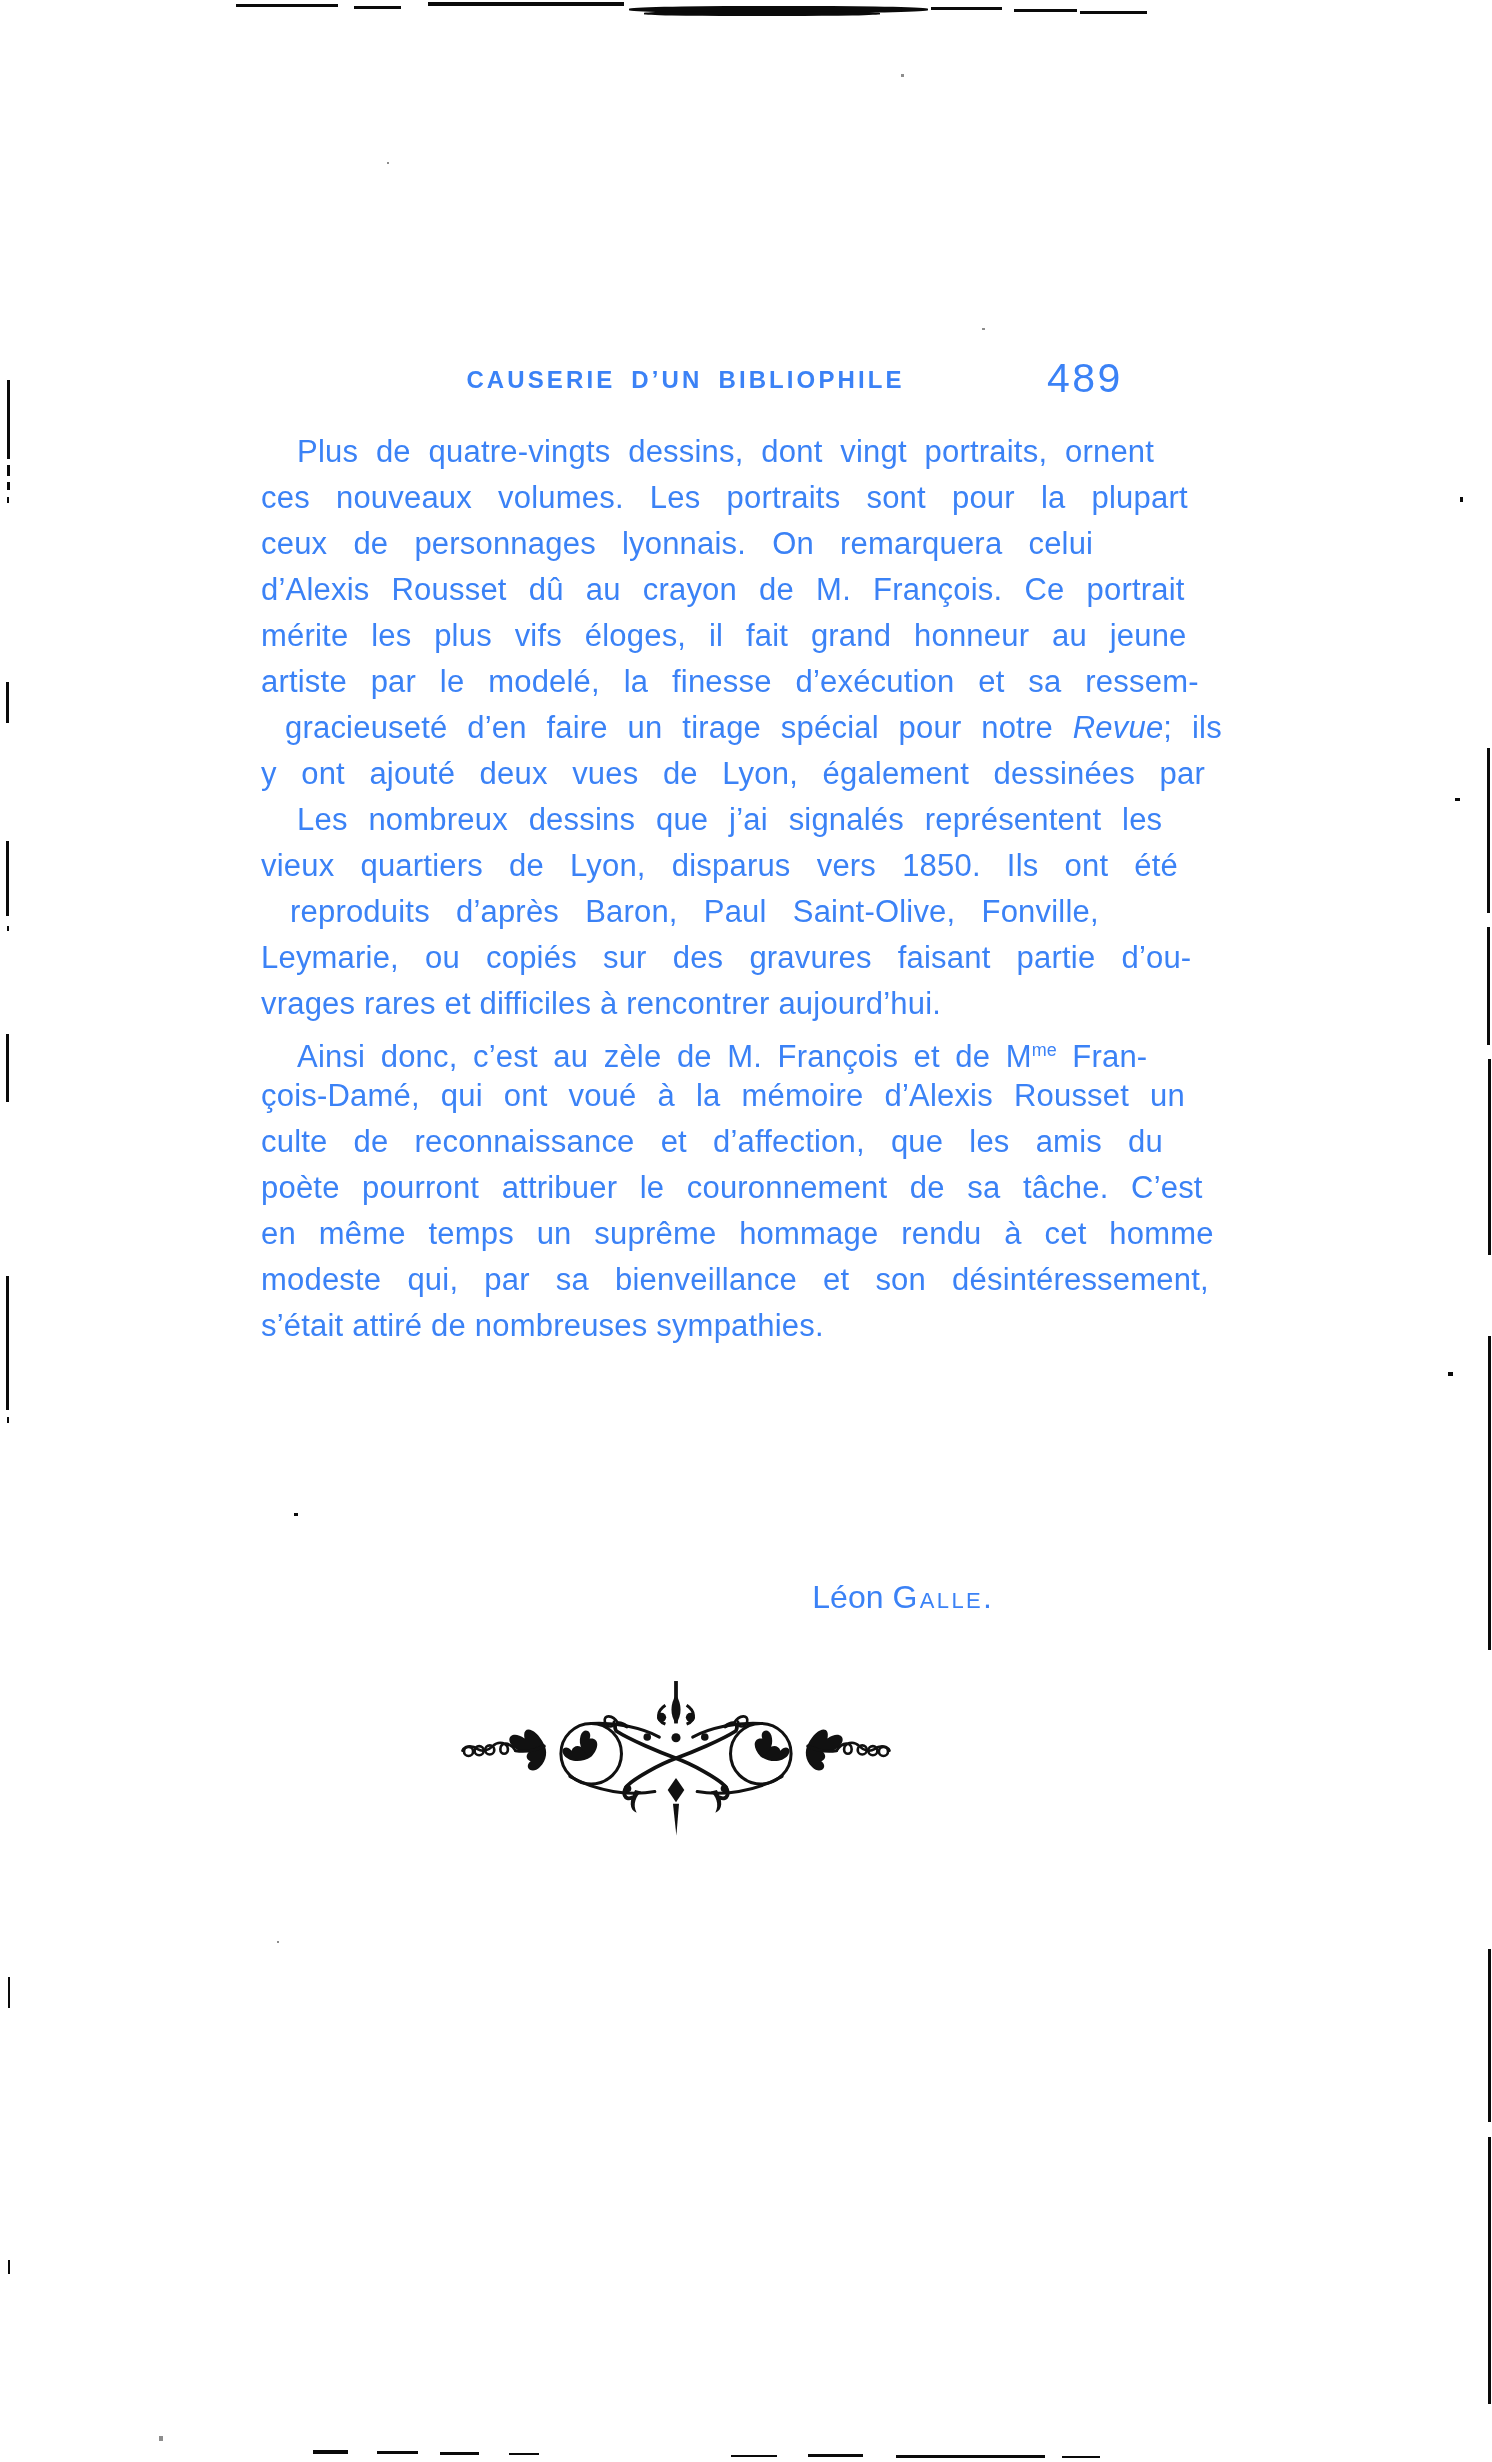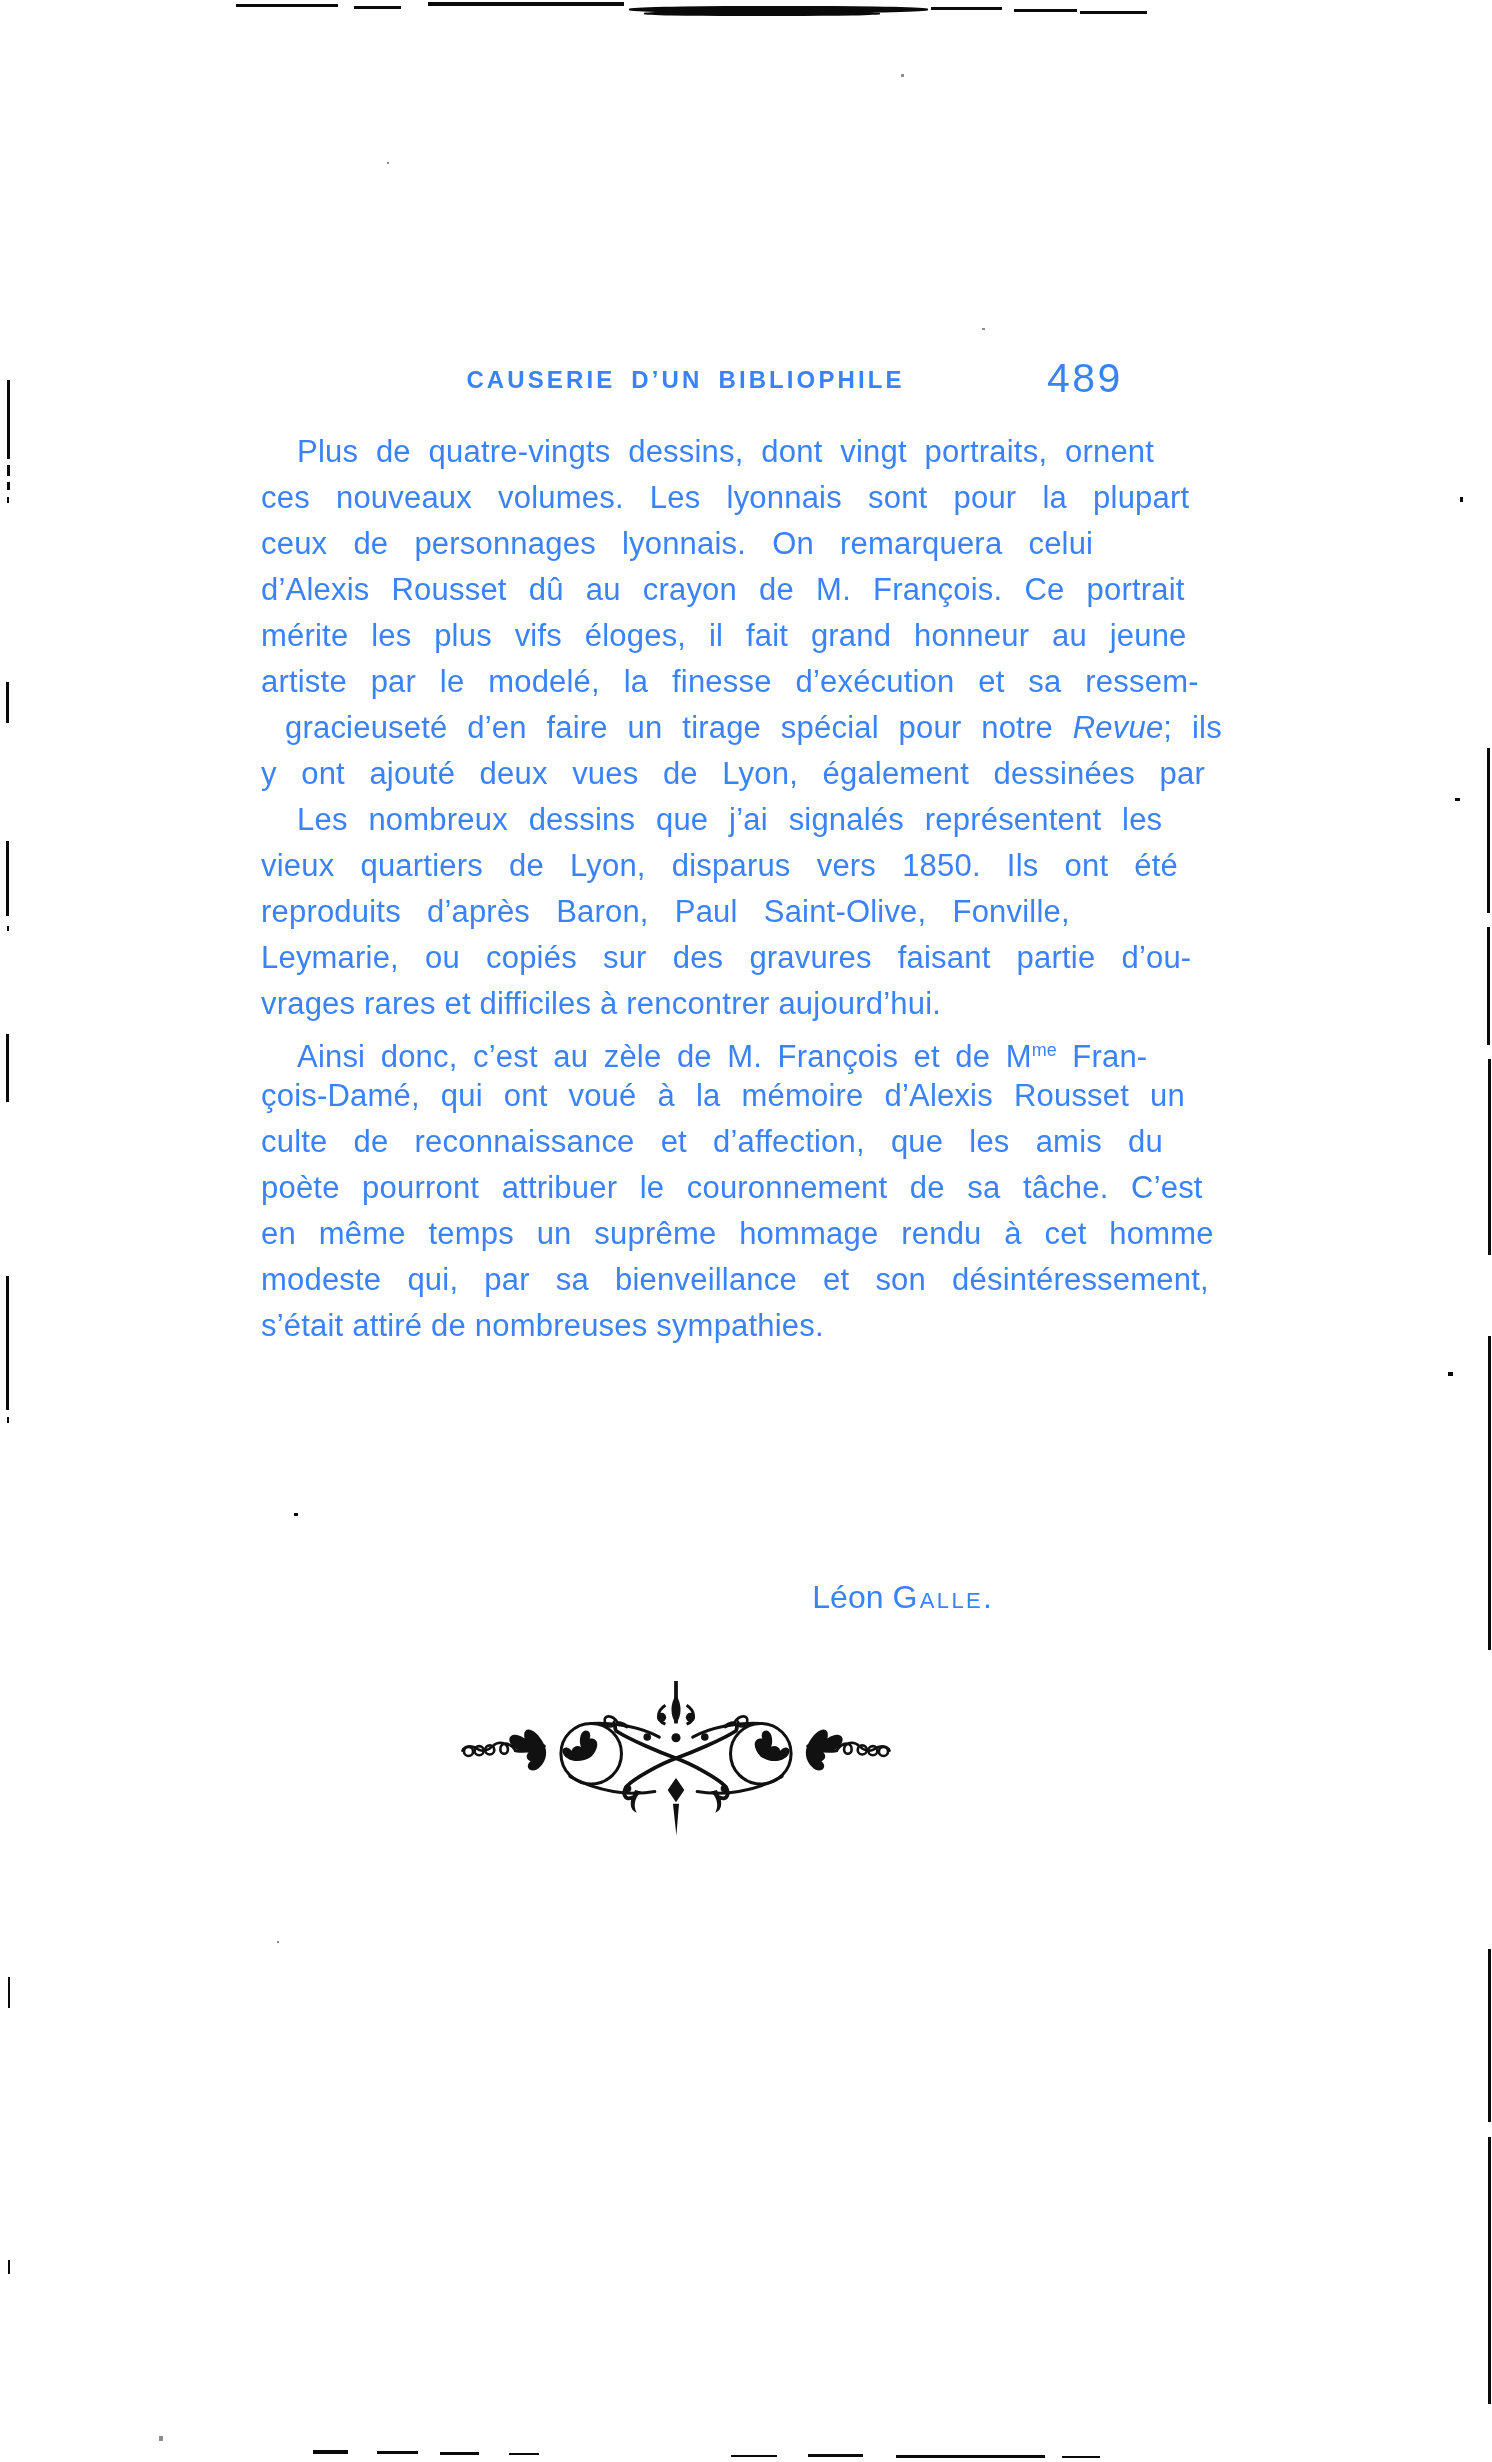--- a/index.html
+++ b/index.html
@@ -38,30 +38,30 @@
 </head>
 <body>
 
 <div class="page">
 
   <div class="header-title">CAUSERIE D’UN BIBLIOPHILE</div>
   <div class="page-number">489</div>
 
   <div class="text-block" id="body-text">
       <div class="line first" style="word-spacing: 9px;"><span>Plus de quatre-vingts dessins, dont vingt portraits, ornent</span></div>
-      <div class="line" style="word-spacing: 17.3px;"><span>ces nouveaux volumes. Les lyonnais sont pour la plupart</span></div>
+      <div class="line" style="word-spacing: 17.3px;"><span>ces nouveaux volumes. Les portraits sont pour la plupart</span></div>
       <div class="line" style="word-spacing: 17.3px;"><span>ceux de personnages lyonnais. On remarquera celui</span></div>
       <div class="line" style="word-spacing: 13.3px;"><span>d’Alexis Rousset dû au crayon de M. François. Ce portrait</span></div>
       <div class="line" style="word-spacing: 14px;"><span>mérite les plus vifs éloges, il fait grand honneur au jeune</span></div>
       <div class="line" style="word-spacing: 15px;"><span>artiste par le modelé, la finesse d’exécution et sa ressem-</span></div>
       <div class="line" style="word-spacing: 11px; margin-left: 24px;"><span>gracieuseté d’en faire un tirage spécial pour notre </span><span class="seg-i">Revue</span><span>; ils</span></div>
       <div class="line" style="word-spacing: 15.7px;"><span>y ont ajouté deux vues de Lyon, également dessinées par</span></div>
       <div class="line first" style="word-spacing: 12px;"><span>Les nombreux dessins que j’ai signalés représentent les</span></div>
       <div class="line" style="word-spacing: 17.3px; text-align: right;"><span>vieux quartiers de Lyon, disparus vers 1850. Ils ont été</span></div>
-      <div class="line" style="word-spacing: 17.3px;"><span>reproduits d’après Baron, Paul Saint-Olive, Fonville,</span></div>
+      <div class="line" style="word-spacing: 17.3px; margin-left: 29px;"><span>reproduits d’après Baron, Paul Saint-Olive, Fonville,</span></div>
       <div class="line" style="word-spacing: 17.3px;"><span>Leymarie, ou copiés sur des gravures faisant partie d’ou-</span></div>
       <div class="line last"><span>vrages rares et difficiles à rencontrer aujourd’hui.</span></div>
       <div class="line first" style="word-spacing: 6.7px;"><span>Ainsi donc, c’est au zèle de M. François et de M</span><span class="seg-sup">me</span><span> Fran-</span></div>
       <div class="line" style="word-spacing: 12.2px;"><span>çois-Damé, qui ont voué à la mémoire d’Alexis Rousset un</span></div>
       <div class="line" style="word-spacing: 17.3px;"><span>culte de reconnaissance et d’affection, que les amis du</span></div>
       <div class="line" style="word-spacing: 13.7px;"><span>poète pourront attribuer le couronnement de sa tâche. C’est</span></div>
       <div class="line" style="word-spacing: 14px;"><span>en même temps un suprême hommage rendu à cet homme</span></div>
       <div class="line" style="word-spacing: 17.3px;"><span>modeste qui, par sa bienveillance et son désintéressement,</span></div>
       <div class="line last"><span>s’était attiré de nombreuses sympathies.</span></div>
     </div>

